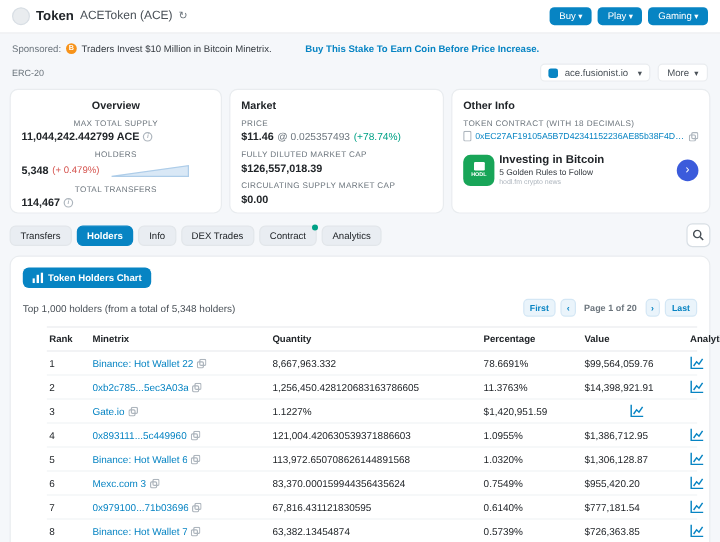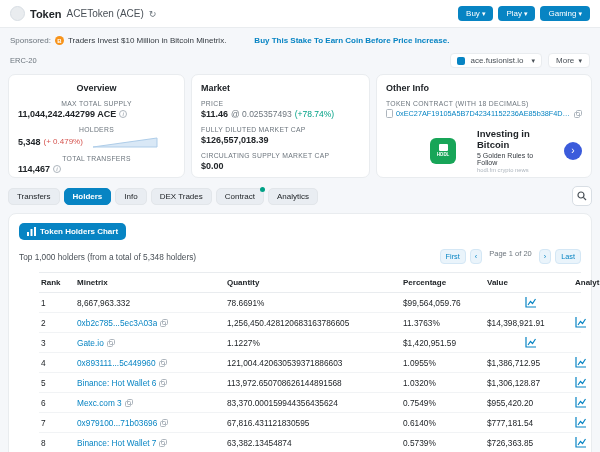--- a/index.html
+++ b/index.html
@@ -38,40 +38,40 @@
   .info{display:inline-flex;width:8px;height:8px;border:1px solid #adb5bd;border-radius:50%;color:#adb5bd;font-size:5.5px;align-items:center;justify-content:center;font-style:italic;flex:none;}
   .card-overview{width:182px;text-align:center;}
   .card-market{width:184px;}
   .card-other{flex:1;}
   .chg-red{color:var(--red);font-weight:normal;font-size:8px;}
   .chg-green{color:var(--green);font-weight:normal;font-size:8.5px;}
   .dim{color:var(--muted);font-weight:normal;font-size:8.5px;}
   .spark{margin-left:6px;}
   .contract-line{display:flex;align-items:center;gap:3px;margin-bottom:8px;}
   .contract-link{color:var(--accent);font-size:7.3px;text-decoration:none;max-width:175px;overflow:hidden;white-space:nowrap;text-overflow:ellipsis;}
-  .ad{display:flex;align-items:center;gap:21px;padding:2px 0;margin-left:44px;}
+  .ad{display:flex;align-items:center;gap:4px;padding:2px 0;}
   .ad-ico{width:26px;height:26px;border-radius:6px;background:#18a558;position:relative;flex:none;display:flex;flex-direction:column;align-items:center;justify-content:center;gap:1px;}
   .ad-ico .sq{width:9px;height:7px;background:#fff;border-radius:1px;}
   .ad-ico .brand{color:#fff;font-size:4.5px;font-weight:bold;}
   .ad-body{flex:1;min-width:0;}
   .ad-title{font-size:9.5px;font-weight:bold;}
   .ad-sub{font-size:7px;color:#343a40;margin-top:2px;}
   .ad-cap{font-size:5.8px;color:#adb5bd;margin-top:1px;}
   .ad-next{width:18px;height:18px;border-radius:50%;background:#3b5bdb;color:#fff;border:none;font-size:10px;line-height:1;cursor:pointer;flex:none;display:flex;align-items:center;justify-content:center;}
   .tabs-row{display:flex;align-items:center;justify-content:space-between;margin:8px 0 7px 0;}
   .tabs{display:flex;gap:4px;}
   .tab{position:relative;font-size:8px;padding:3px 8px;border-radius:5px;background:#e9edf2;color:var(--text);cursor:pointer;border:1px solid #e2e6ea;}
   .tab.active{background:var(--accent);color:#fff;border-color:var(--accent);font-weight:bold;}
   .tab .dot{position:absolute;top:-2px;right:-2px;width:5px;height:5px;border-radius:50%;background:var(--green);}
   .search-btn{width:20px;height:20px;border:1px solid #d8dee4;border-radius:5px;background:#fff;display:flex;align-items:center;justify-content:center;cursor:pointer;}
   .main-card{background:#fff;border:1px solid var(--border);border-radius:8px 8px 0 0;padding:9px 10px;min-height:260px;}
   .chart-btn{display:inline-flex;align-items:center;gap:4px;background:var(--accent);color:#fff;border:none;border-radius:5px;font-size:8px;padding:4px 8px;cursor:pointer;font-family:inherit;font-weight:bold;}
   .summary-row{display:flex;align-items:center;justify-content:space-between;margin:9px 0 8px 0;}
   .summary{font-size:8.3px;color:#495057;}
-  .pager{display:flex;align-items:flex-start;gap:4px;}
+  .pager{display:flex;align-items:center;gap:4px;font-weight:bold;}
   .page-pill{font-size:7.3px;color:var(--accent);background:#eaf4fb;border:1px solid #d4e7f5;border-radius:4px;padding:2px 5px;cursor:pointer;}
   .page-pill.nav{padding:2px 4px;}
   .page-info{font-size:7.5px;color:var(--muted);padding:0 3px;}
   .t-head,.t-row{display:grid;grid-template-columns:36px 150px 176px 84px 88px 1fr;align-items:center;margin-left:20px;}
   .t-head{border-top:1px solid var(--border);border-bottom:1px solid var(--border);padding:5px 2px;font-size:8px;font-weight:bold;}
   .t-row{padding:4px 2px;border-bottom:1px solid #f1f3f5;font-size:8.3px;min-height:20px;}
   .addr-cell{display:flex;align-items:center;gap:3px;min-width:0;}
   .addr{color:var(--accent);text-decoration:none;white-space:nowrap;overflow:hidden;text-overflow:ellipsis;}
   .copy{flex:none;cursor:pointer;display:inline-flex;}
   .qty{color:var(--text);}
@@ -233,20 +233,29 @@
       <span>Minetrix</span>
       <span>Quantity</span>
       <span>Percentage</span>
       <span>Value</span>
       <span style="text-align:center">Analytics</span>
     </div>
 
     <div>
       <div class="t-row">
         <span class="rank">1</span>
+        <span class="addr-cell">
+          <a class="addr" href="#">Binance: Hot Wallet 22</a>
+          <span class="copy">
+              <svg width="8" height="8" viewBox="0 0 8 8">
+                <rect x="0.5" y="2.5" width="5" height="5" rx="1" fill="none" stroke="#adb5bd"></rect>
+                <rect x="2.5" y="0.5" width="5" height="5" rx="1" fill="none" stroke="#adb5bd"></rect>
+              </svg>
+            </span>
+        </span>
         <span class="qty">8,667,963.332</span>
         <span class="pct-wrap">
           <span class="pct">78.6691%</span>
           <span class="pct-bar"><span class="pct-fill" style="display: block; width: 78.6691%;"></span></span>
         </span>
         <span>$99,564,059.76</span>
         <span class="analytics-cell">
           <span class="chart-ico">
             <svg width="12" height="11" viewBox="0 0 12 11">
                 <path d="M1 0 L1 10 L11 10" fill="none" stroke="#0784c3" stroke-width="1.2"></path>

